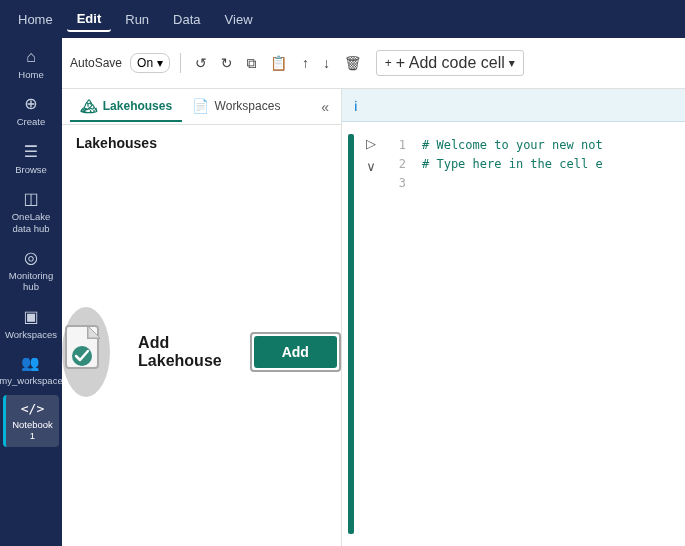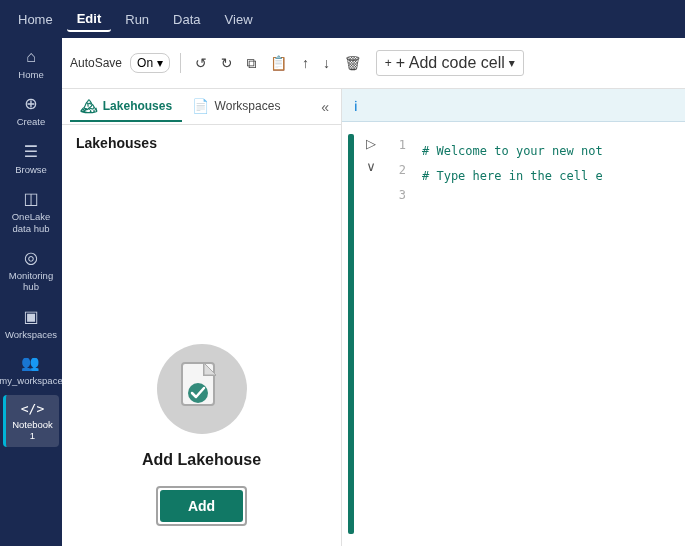--- a/index.html
+++ b/index.html
@@ -180,24 +180,24 @@
     .panel-title {
       font-size: 14px;
       font-weight: 600;
       color: #1a1a1a;
       padding: 10px 14px 6px;
     }
 
     .panel-content {
       flex: 1;
       display: flex;
-      flex-direction: column;
-      align-items: center;
-      justify-content: flex-end;
-      gap: 17px;
+      flex-direction: row;
+      align-items: center;
+      justify-content: center;
+      gap: 28px;
       padding: 20px;
     }
 
     .add-lakehouse-icon {
       width: 90px;
       height: 90px;
       border-radius: 50%;
       background: #d0d0d0;
       display: flex;
       align-items: center;
@@ -300,21 +300,20 @@
     .line-num {
       color: #aaa;
       min-width: 16px;
       text-align: right;
       user-select: none;
     }
     .line-code {
       color: #117865;
       white-space: nowrap;
       overflow: hidden;
-      margin-top: 6px;
     }
   </style>
 </head>
 <body>
 
 <div class="top-nav">
   <div class="nav-item">Home</div>
   <div class="nav-item active">Edit</div>
   <div class="nav-item">Run</div>
   <div class="nav-item">Data</div>

